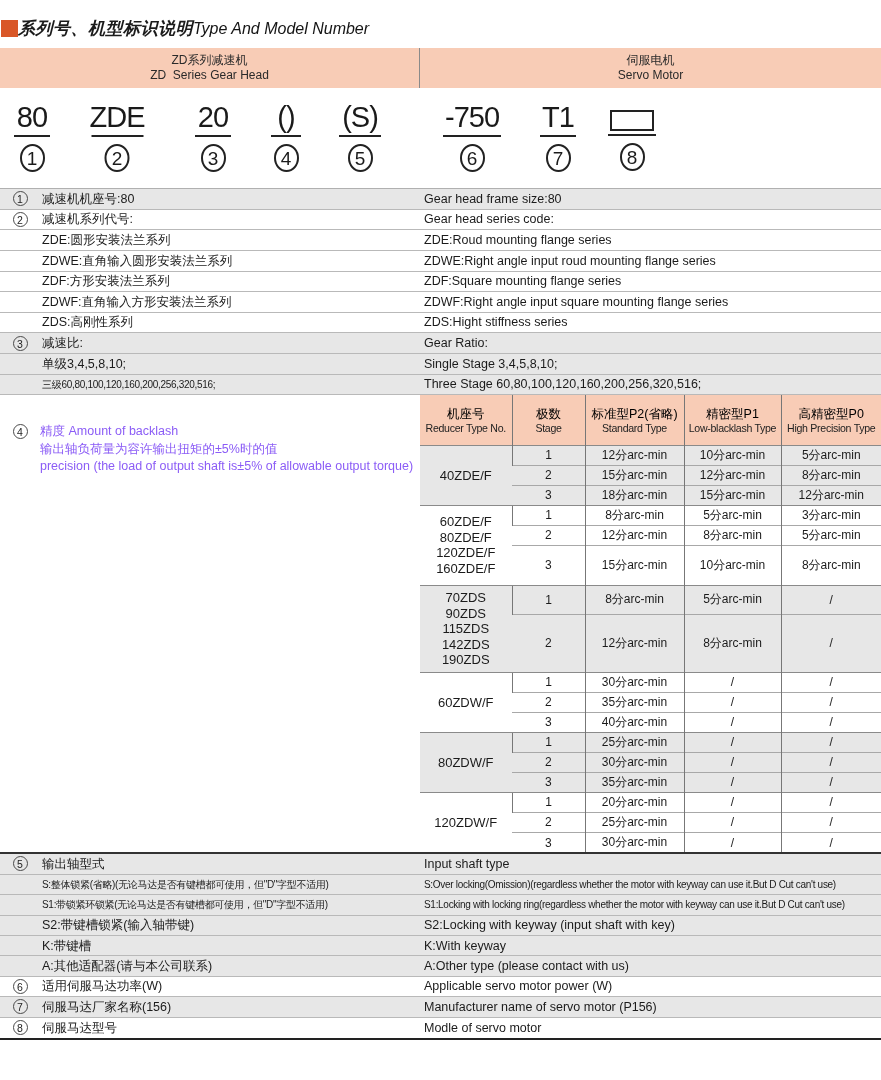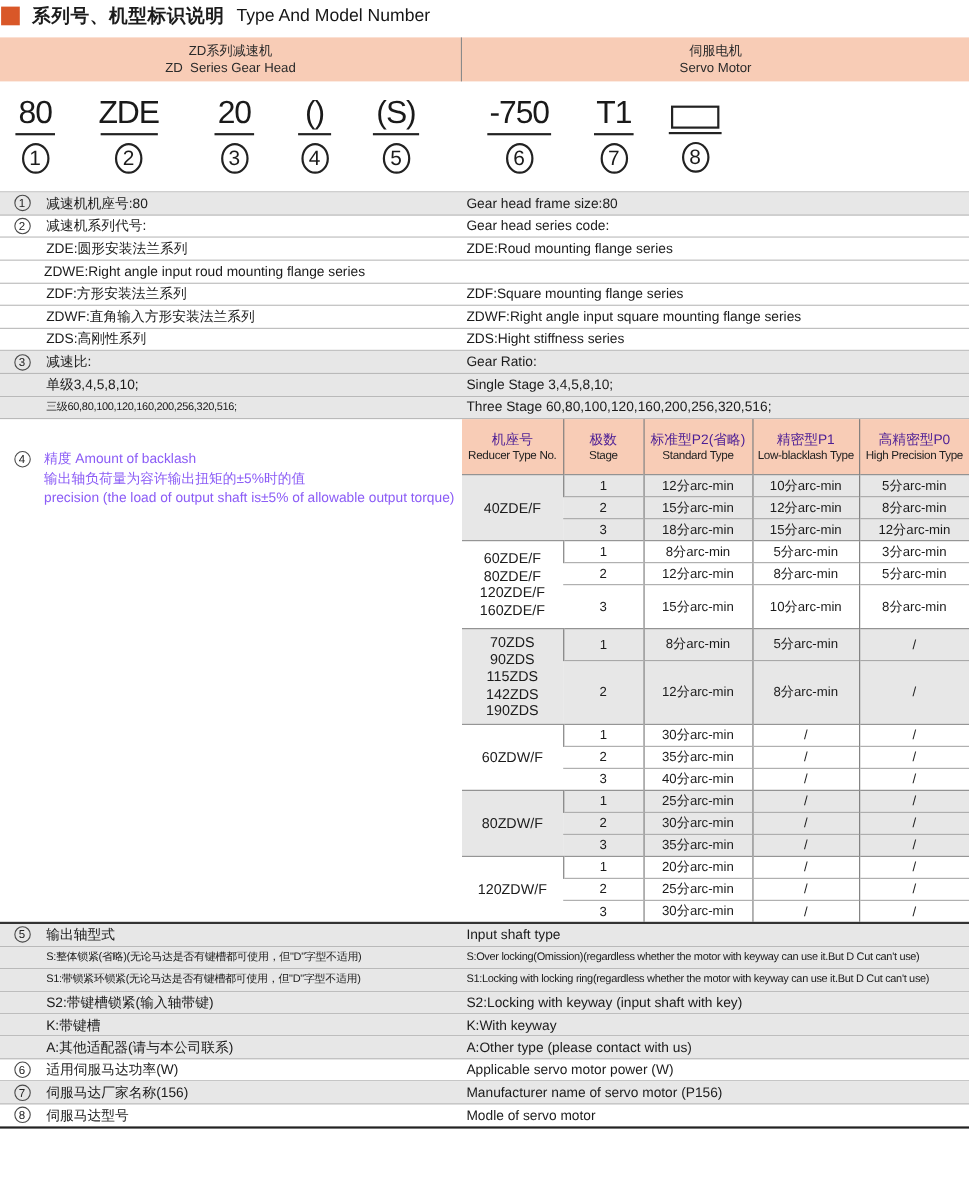--- a/index.html
+++ b/index.html
@@ -1,21 +1,21 @@
 <!DOCTYPE html>
 <html><head>
 <meta charset="utf-8">
 <style>
   html,body{margin:0;padding:0;background:#fff;}
   .page{
     width:881px;height:1080px;position:relative;background:#ffffff;
     font-family:"Liberation Sans","DejaVu Sans",sans-serif;color:#1b1b1b;overflow:hidden;
   }
   
-  .title-row{display:flex;align-items:center;gap:11px;padding:0 0 0 1px;height:29px;}
+  .title-row{display:flex;align-items:center;gap:0;padding:14px 0 0 1px;height:29px;font-style:italic;}
   .title-sq{width:17px;height:17px;background:#d95728;flex:0 0 auto;}
   .title-zh{font-size:17px;font-weight:700;letter-spacing:0.5px;}
   .title-en{font-size:16px;font-weight:500;color:#151515;}
   
   .band{display:flex;height:40px;background:#f8ccb6;margin-top:5px;}
   .band-cell{display:flex;flex-direction:column;justify-content:center;align-items:center;
     font-size:12px;line-height:15px;color:#2a2a2a;white-space:pre;}
   .band-left{width:420px;border-right:1px solid #8a8a8a;box-sizing:border-box;}
   .band-right{flex:1;}
   
@@ -42,21 +42,21 @@
   .sec4-left{width:420px;box-sizing:border-box;padding-top:28px;
     display:grid;grid-template-columns:40px 1fr;font-size:12.5px;}
   .sec4-left .numcol{justify-self:center;padding-top:1px;}
   .sec4-lines{line-height:17.5px;color:#8b5cf6;}
   
   .tblwrap{width:461px;}
   table.tbl{border-collapse:collapse;table-layout:fixed;width:461px;}
   .tbl th{background:#f8ccb6;font-weight:400;height:50px;padding:0;box-sizing:border-box;
     border-left:1px solid #777;vertical-align:middle;}
   .tbl th:first-child{border-left:none;}
-  .tbl .h-zh{font-size:12.5px;line-height:16px;color:#4c1d95;}
+  .tbl .h-zh{font-size:12.5px;line-height:16px;color:#000000;}
   .tbl .h-en{font-size:10.6px;letter-spacing:-0.3px;line-height:13px;color:#222;white-space:nowrap;}
   .tbl td{text-align:center;font-size:12px;padding:0;box-sizing:border-box;
     border-left:1px solid #777;border-top:1px solid #a8a8a8;vertical-align:middle;}
   .tbl td:first-child{border-left:none;}
   .tbl tr.gstart td{border-top:1px solid #8a8a8a;}
   .tbl tr:first-child td{border-top:1px solid #8a8a8a;}
   .tbl td.sh{background:#e7e7e7;}
   .tbl td.label{font-size:13px;line-height:15.5px;}
   
   .defs-bottom{border-top:2px solid #333;}
@@ -140,20 +140,21 @@
         <span class="zh">减速机系列代号:</span>
         <span class="en">Gear head series code:</span>
       </div>
       <div class="defrow">
         <span class="numcol"></span>
         <span class="zh">ZDE:圆形安装法兰系列</span>
         <span class="en">ZDE:Roud mounting flange series</span>
       </div>
       <div class="defrow">
         <span class="numcol"></span>
+        <span class="zh">ZDWE:直角输入圆形安装法兰系列</span>
         <span class="en">ZDWE:Right angle input roud mounting flange series</span>
       </div>
       <div class="defrow">
         <span class="numcol"></span>
         <span class="zh">ZDF:方形安装法兰系列</span>
         <span class="en">ZDF:Square mounting flange series</span>
       </div>
       <div class="defrow">
         <span class="numcol"></span>
         <span class="zh">ZDWF:直角输入方形安装法兰系列</span>

